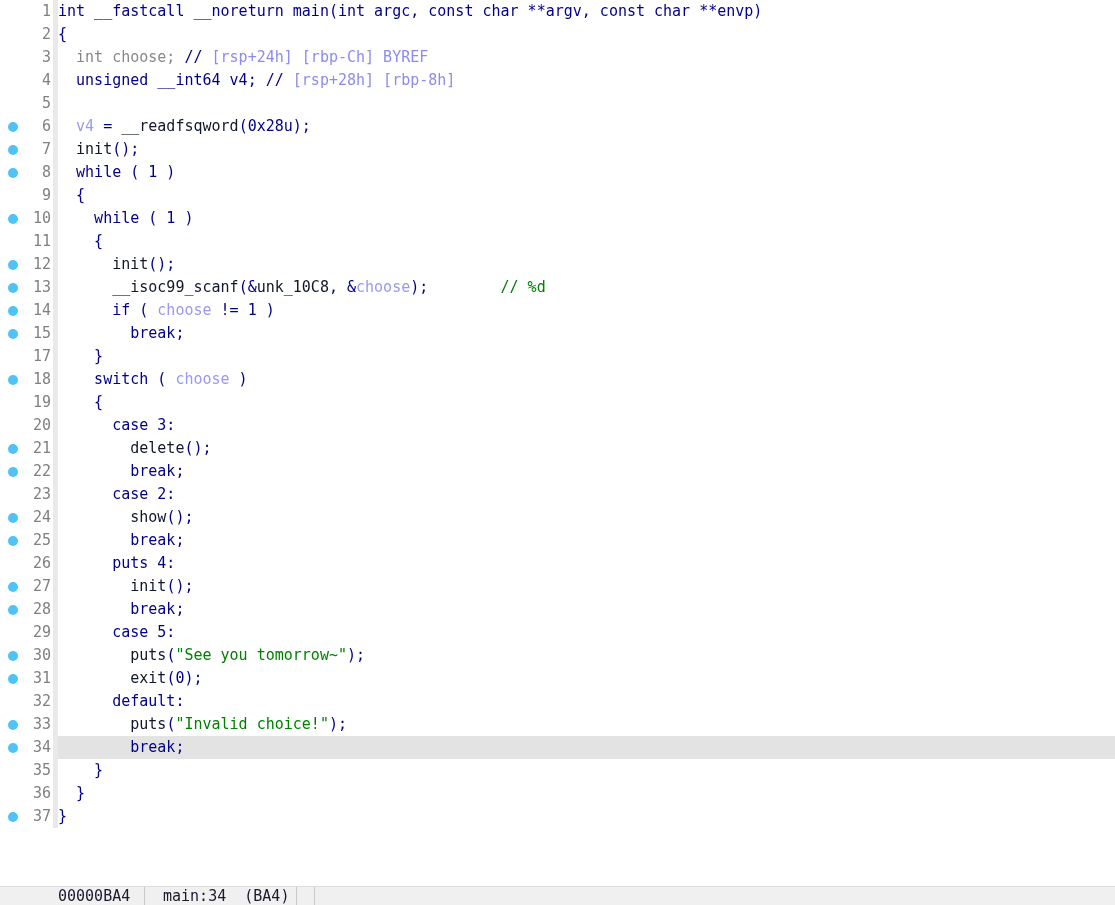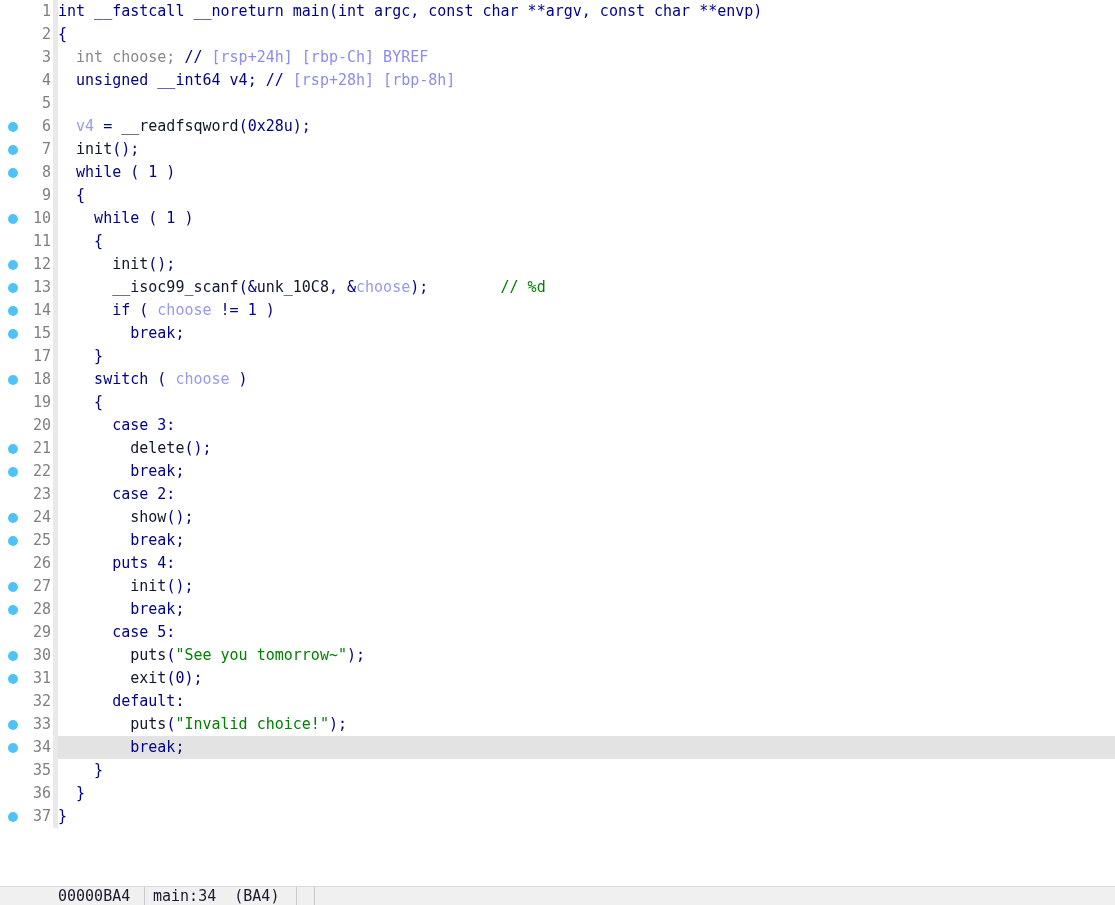--- a/index.html
+++ b/index.html
@@ -105,21 +105,21 @@
     height: 19px;
     line-height: 19px;
     font-family: "DejaVu Sans Mono", monospace;
     font-size: 15px;
     color: #1a1a2e;
     white-space: pre;
     overflow: hidden;
     box-sizing: border-box;
   }
   #sb-addr  { left: 58px;  width: 84px; }
-  #sb-loc   { left: 144px; width: 150px; border-left: 1px solid #c9c9c9; padding-left: 8px; }
+  #sb-loc   { left: 144px; width: 150px; border-left: 1px solid #c9c9c9; padding-left: 18px; }
   #sb-x1    { left: 296px; width: 16px;  border-left: 1px solid #c9c9c9; }
   #sb-x2    { left: 314px; width: 20px;  border-left: 1px solid #c9c9c9; }
   #status-left-pad {
     position: absolute;
     left: 0; top: 0;
     width: 57px; height: 19px;
     background: #f0f0f0;
   }
 </style>
 </head>

